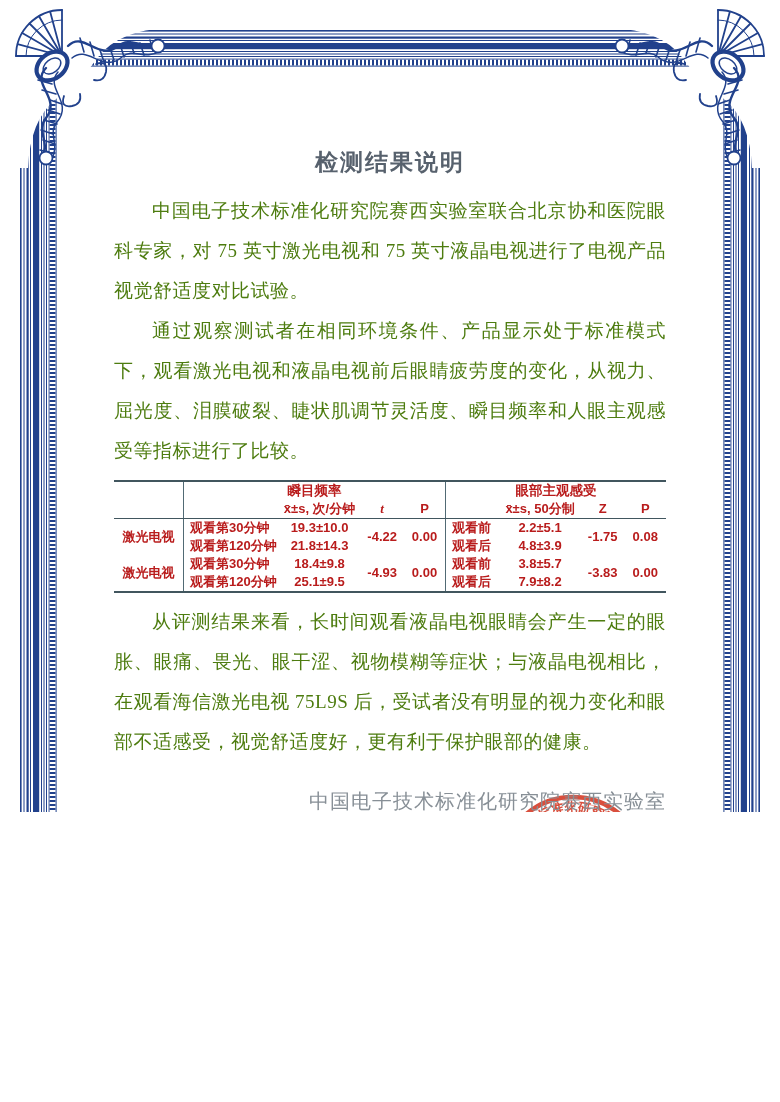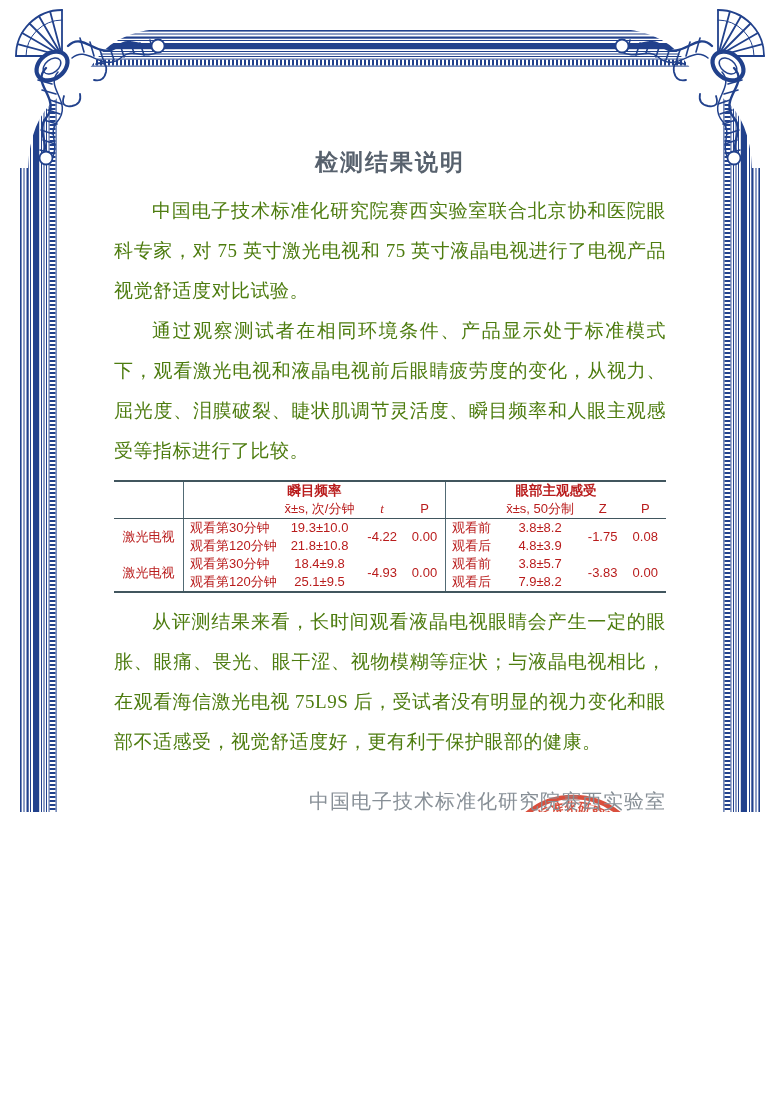--- a/index.html
+++ b/index.html
@@ -8,21 +8,21 @@
   .frame{position:absolute;left:0;top:0;}
   .content{position:absolute;left:114px;top:148px;width:552px;}
   .title{margin:0 0 13px 0;font-size:23px;line-height:30px;font-weight:600;letter-spacing:2px;
          text-align:center;color:#57616d;}
   .para{margin:0;font-size:19px;line-height:40px;color:#4d7c0f;text-indent:2em;
         text-align:justify;letter-spacing:0.5px;}
   .para.p3{margin-top:9px;}
   table.results{width:100%;border-collapse:collapse;margin:9px 0 2px 0;
         border-top:2px solid #41565e;border-bottom:2px solid #41565e;color:#b91c1c;
         font-family:"Liberation Sans","DejaVu Sans",sans-serif;}
-  .results th,.results td{font-size:13px;font-weight:400;line-height:16px;padding:1px 2px;
+  .results th,.results td{font-size:13px;font-weight:700;line-height:16px;padding:1px 2px;
         text-align:center;white-space:nowrap;}
   .results thead th.g{font-weight:700;font-size:13.5px;}
   .results thead tr.subhead th,.results thead th.dev{border-bottom:1.5px solid #41565e;}
   .results .dev{border-right:1px solid #516a74;}
   .results .divR{border-right:1px solid #516a74;}
   .results .sub{text-align:left;padding-left:6px;}
   .results .it{font-style:italic;font-family:"Liberation Serif",serif;}
   .note{margin-top:3px;font-size:14px;line-height:20.5px;color:#4a707c;text-align:justify;}
   .signature{margin-top:26px;text-align:right;font-size:20px;color:#878f96;letter-spacing:1px;position:relative;z-index:3;}
   .date{margin-top:16px;text-align:right;font-size:20px;color:#878f96;letter-spacing:1px;padding-right:2px;position:relative;z-index:3;}
@@ -159,27 +159,27 @@
         </tr>
       </thead>
       <tbody>
         <tr>
           <td class="dev" rowspan="2">激光电视</td>
           <td class="sub">观看第30分钟</td>
           <td>19.3±10.0</td>
           <td rowspan="2">-4.22</td>
           <td class="divR" rowspan="2">0.00</td>
           <td class="sub">观看前</td>
-          <td>3.8±8.2</td>
+          <td>2.2±5.1</td>
           <td rowspan="2">-1.75</td>
           <td rowspan="2">0.08</td>
         </tr>
         <tr>
           <td class="sub">观看第120分钟</td>
-          <td>21.8±10.8</td>
+          <td>21.8±14.3</td>
           <td class="sub">观看后</td>
           <td>4.8±3.9</td>
         </tr>
         <tr>
           <td class="dev" rowspan="2">激光电视</td>
           <td class="sub">观看第30分钟</td>
           <td>18.4±9.8</td>
           <td rowspan="2">-4.93</td>
           <td class="divR" rowspan="2">0.00</td>
           <td class="sub">观看前</td>

